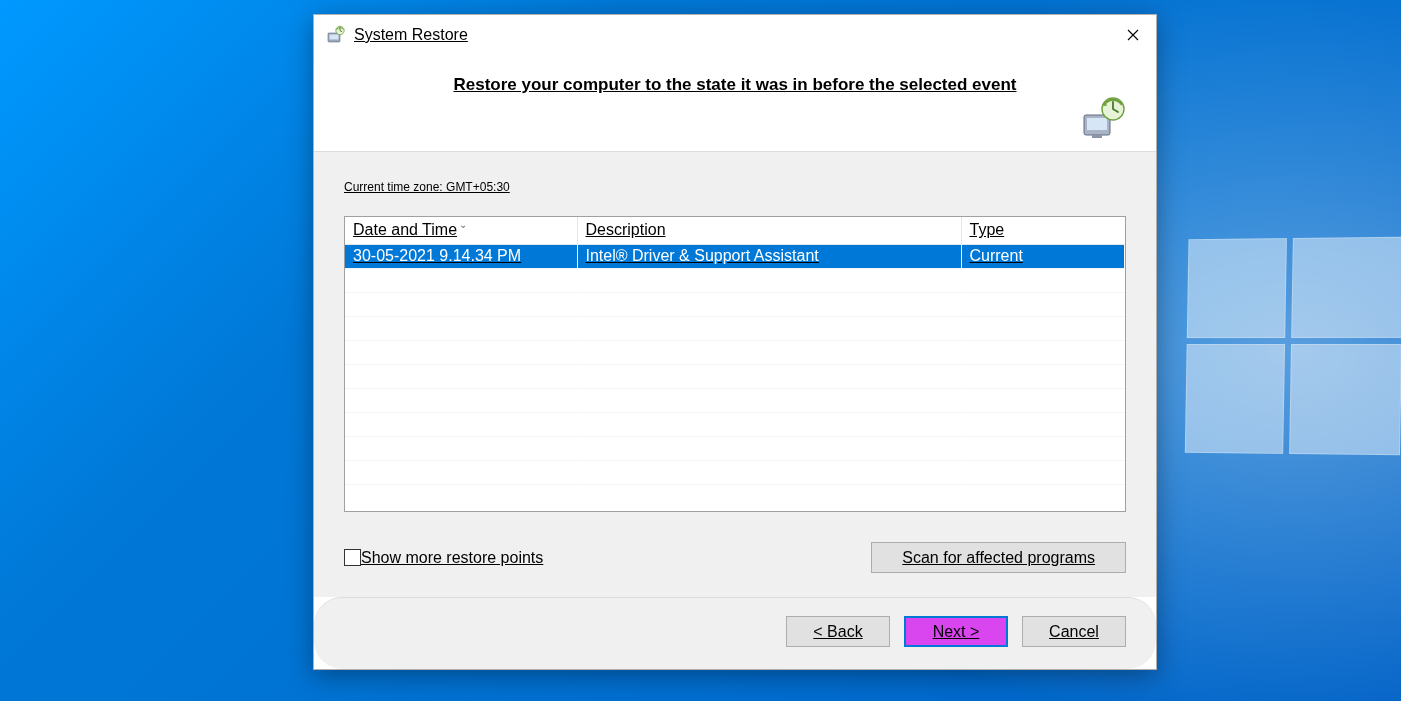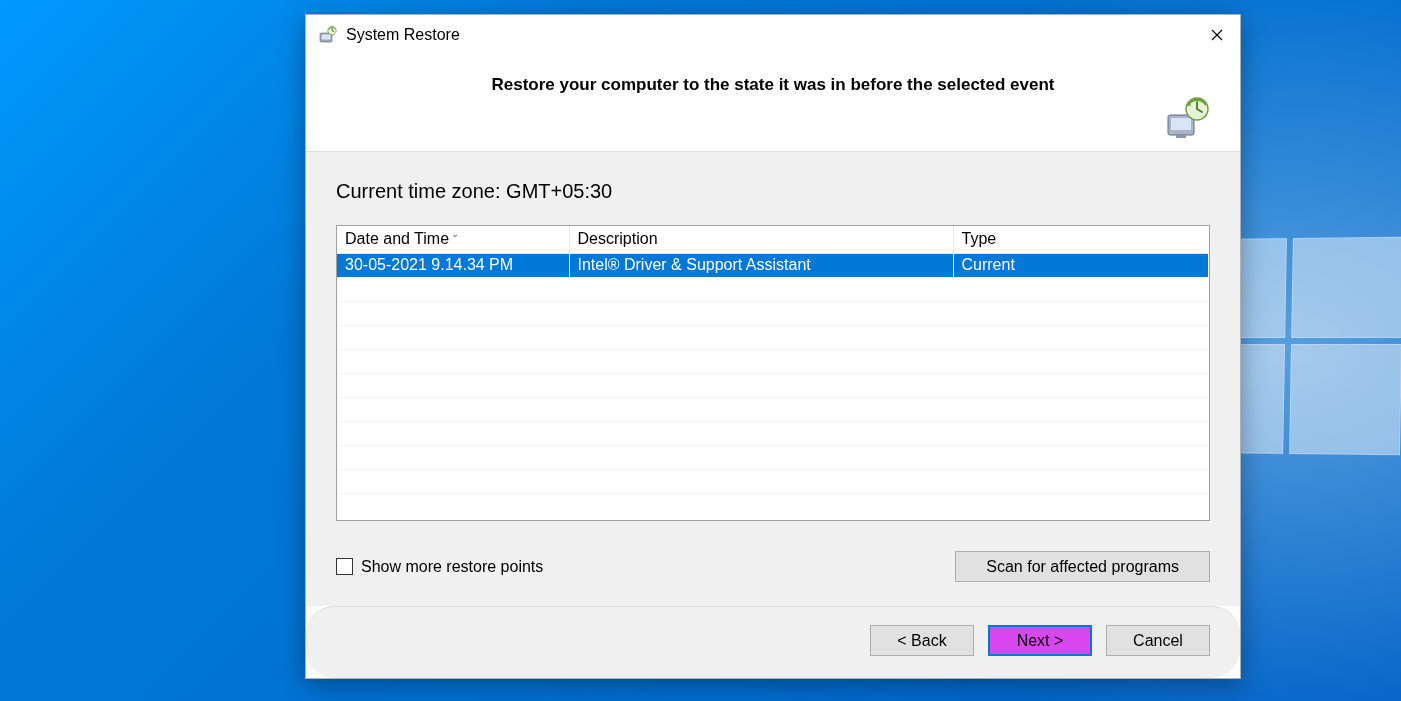--- a/index.html
+++ b/index.html
@@ -32,25 +32,26 @@
     opacity: 0.6;
     pointer-events: none;
   }
   .win-logo div {
     background: rgba(255,255,255,0.75);
     border: 1px solid rgba(255,255,255,0.9);
   }
   
   .window {
     position: absolute;
-    left: 305px; top: 14px;
-    width: 936px;
+    left: 313px; top: 14px;
+    width: 844px;
     background: #ffffff;
     border: 1px solid #b0b0b0;
     box-shadow: 0 6px 24px rgba(0,0,0,0.35);
+    text-decoration: underline;
   }
   .titlebar {
     height: 40px;
     display: flex;
     align-items: center;
     padding: 0 0 0 12px;
     background: #fff;
   }
   .titlebar .app-icon {
     width: 20px; height: 20px;
@@ -87,21 +88,21 @@
     position: absolute;
     right: 28px; top: 40px;
     width: 48px; height: 48px;
   }
   .body-section {
     border-top: 1px solid #dcdcdc;
     background: #f0f0f0;
     padding: 28px 30px 24px 30px;
   }
   .timezone {
-    font-size: 20px;
+    font-size: 12px;
     margin-bottom: 22px;
     color: #000;
   }
   .table-wrap {
     border: 1px solid #a0a0a0;
     background: #ffffff;
     height: 296px;
     overflow: hidden;
   }
   table.restore-table {
@@ -146,21 +147,21 @@
     border-top: 1px solid #f4f4f4;
   }
   .below-table {
     display: flex;
     align-items: center;
     margin-top: 30px;
   }
   .checkbox-row {
     display: flex;
     align-items: center;
-    gap: 8px;
+    gap: 0;
     font-size: 16px;
     cursor: pointer;
   }
   .checkbox-box {
     width: 17px; height: 17px;
     border: 1px solid #333;
     background: #fff;
     display: inline-block;
   }
   .below-table .spacer { flex: 1; }

